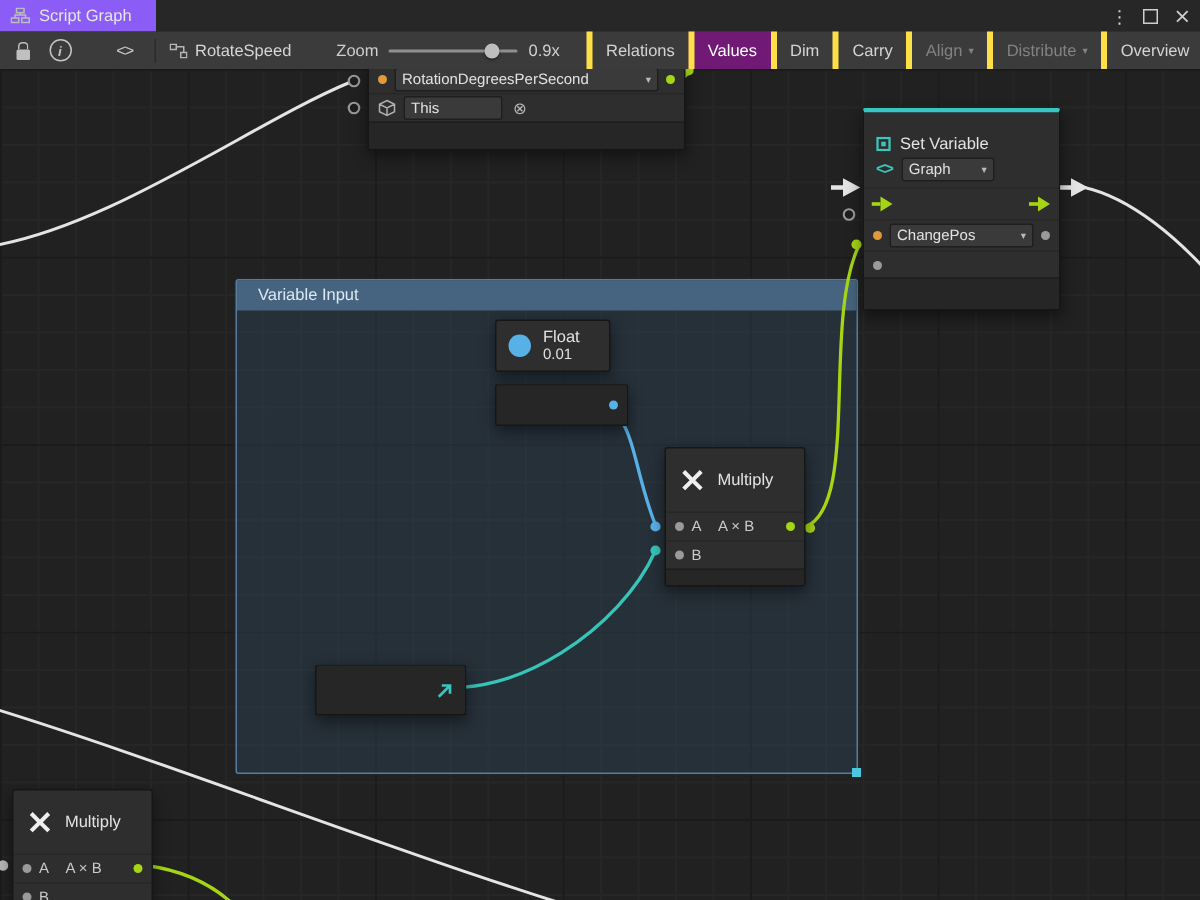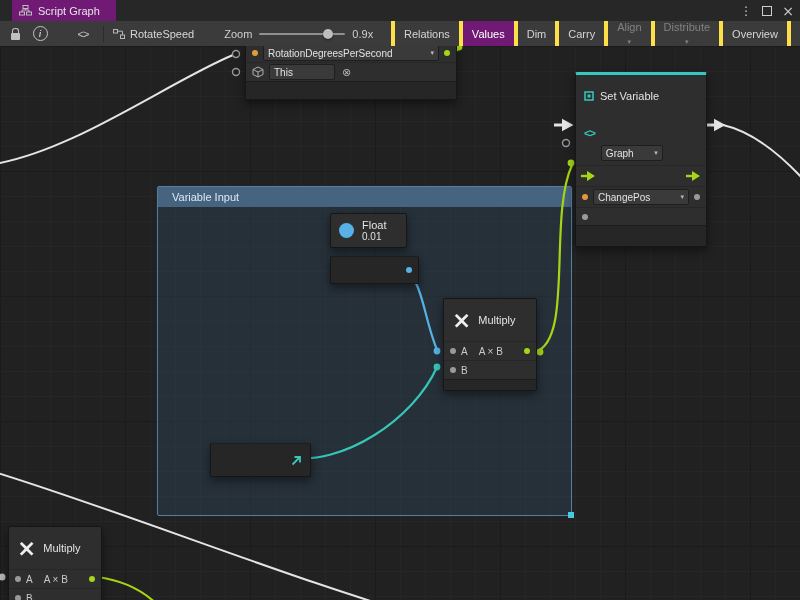--- a/index.html
+++ b/index.html
@@ -1,20 +1,20 @@
 <!DOCTYPE html>
 <html><head>
 <meta charset="utf-8">
 <style>
   html,body{margin:0;padding:0;background:#111;}
   .win{position:relative;width:800px;height:600px;overflow:hidden;background:#222;
        font-family:"Liberation Sans","DejaVu Sans",sans-serif;user-select:none;}
   
   .titlebar{position:absolute;top:0;left:0;right:0;height:21px;background:#272727;display:flex;align-items:center;}
-  .tab{height:21px;display:flex;align-items:center;gap:6px;padding:0 16px 0 7px;background:#701a75;color:#e6e6e6;font-size:11px;margin-left:12px;}
+  .tab{height:21px;display:flex;align-items:center;gap:6px;padding:0 16px 0 7px;background:#8b5cf6;color:#e6e6e6;font-size:11px;}
   .wctrl{position:absolute;right:6px;top:0;height:21px;display:flex;align-items:center;gap:10px;color:#cfcfcf;}
   .wctrl span{display:inline-flex;align-items:center;justify-content:center;}
   .menu-dots{font-size:12px;font-family:"DejaVu Sans",sans-serif;}
   .maxbox{width:8px;height:8px;border:1px solid #cfcfcf;}
   .closex{font-size:14px;line-height:1;font-family:"DejaVu Sans",sans-serif;}
   
   .toolbar{position:absolute;top:21px;left:0;right:0;height:25px;background:#3b3b3b;border-bottom:1px solid #1b1b1b;
            display:flex;align-items:center;padding-left:7px;font-size:11px;color:#cfcfcf;}
   .ticon{display:inline-flex;align-items:center;justify-content:center;min-width:16px;height:16px;margin-right:9px;color:#c4c4c4;}
   .lock{position:relative;width:9px;height:7px;background:#c0c0c0;border-radius:1px;margin-top:5px;}
@@ -22,21 +22,21 @@
   .infoc{width:13px;height:13px;border:1px solid #c4c4c4;border-radius:50%;font-size:9px;display:flex;align-items:center;justify-content:center;color:#c4c4c4;font-weight:bold;font-style:italic;}
   .codeic{font-size:11px;letter-spacing:-1px;color:#c8c8c8;}
   .sep{width:1px;height:16px;background:#2b2b2b;margin:0 9px 0 3px;}
   .gname{display:flex;align-items:center;gap:5px;color:#d6d6d6;}
   .zoomwrap{display:flex;align-items:center;gap:7px;margin-left:30px;}
   .track{position:relative;width:86px;height:2px;background:#909090;border-radius:1px;}
   .handle{position:absolute;left:64px;top:-4px;width:10px;height:10px;border-radius:50%;background:#bdbdbd;box-shadow:0 1px 2px rgba(0,0,0,.5);}
   .btns{position:absolute;left:391px;top:0;height:25px;display:flex;}
   .tbtn{display:flex;align-items:center;gap:4px;padding:0 9px;height:25px;border-left:4px solid #fde047;color:#d4d4d4;white-space:nowrap;}
   .tbtn.active{background:#701a75;color:#ffffff;text-align:center;}
-  .tbtn.disabled{color:#828282;flex-direction:column;}
+  .tbtn.disabled{color:#828282;}
   .tbtn .arr{font-size:7px;margin-top:1px;font-family:"DejaVu Sans",sans-serif;}
   
   .cv{position:absolute;top:46px;left:0;width:800px;height:554px;overflow:hidden;background-color:#212121;
       background-image:
         linear-gradient(to right,#1b1b1b 1px,transparent 1px),
         linear-gradient(to bottom,#1b1b1b 1px,transparent 1px),
         linear-gradient(to right,#262626 1px,transparent 1px),
         linear-gradient(to bottom,#262626 1px,transparent 1px);
       background-size:125px 125px,125px 125px,25px 25px,25px 25px;}
   .lay{position:absolute;left:0;top:0;}
@@ -208,21 +208,21 @@
       <div style="padding:3px 8px 4px;">
         <div style="display:flex;align-items:center;gap:6px;margin-top:12px;">
           <svg width="10" height="10" viewBox="0 0 10 10">
             <rect x="1" y="1" width="8" height="8" fill="none" stroke="#38c6bd" stroke-width="1.5"></rect>
             <rect x="3.5" y="3.5" width="3" height="3" fill="#38c6bd"></rect>
           </svg>
           <span class="ntitle">Set Variable</span>
         </div>
         <div style="display:flex;align-items:center;gap:6px;margin-top:3px;">
           <span class="tealtxt">&lt;&gt;</span>
-          <div class="dd" style="width:52px;margin-top:40px;">
+          <div class="dd" style="width:52px;">
             <span>Graph</span>
             <span class="arr">▾</span>
           </div>
         </div>
       </div>
       <div class="nrow" style="height:20px;justify-content:space-between;padding:0 5px;">
         <svg width="15" height="12" viewBox="0 0 15 12">
           <g fill="#a6d516">
               <rect x="0" y="4.8" width="6" height="2.4"></rect>
               <polygon points="6,1 14,6 6,11"></polygon>

